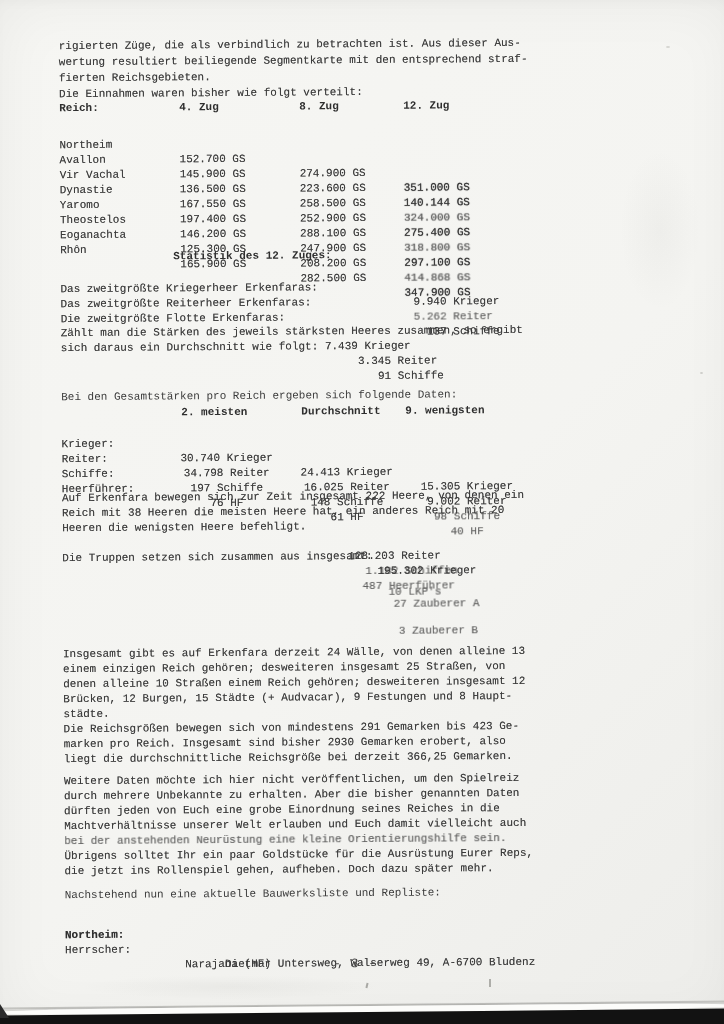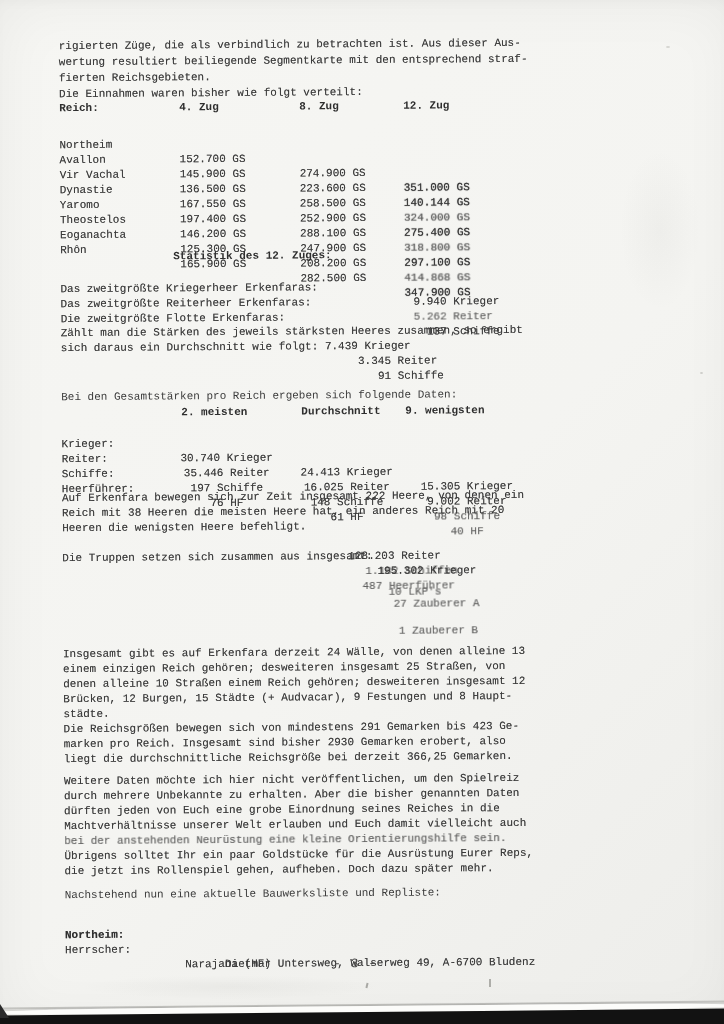--- a/index.html
+++ b/index.html
@@ -162,21 +162,21 @@
     </div>
     <div class="block lh15" style="top:420px">
       <div class="row">
         <span class="c0">Krieger:</span>
         <span class="gbox g1">30.740 Krieger</span>
         <span class="gbox g2">24.413 Krieger</span>
         <span class="gbox g3">15.305 Krieger</span>
       </div>
       <div class="row">
         <span class="c0">Reiter:</span>
-        <span class="gbox g1">35.446 Reiter</span>
+        <span class="gbox g1">34.798 Reiter</span>
         <span class="gbox g2">16.025 Reiter</span>
         <span class="gbox g3">9.002 Reiter</span>
       </div>
       <div class="row">
         <span class="c0">Schiffe:</span>
         <span class="gbox g1">197 Schiffe</span>
         <span class="gbox g2">148 Schiffe</span>
         <span class="gbox g3 dim">98 Schiffe</span>
       </div>
       <div class="row">
@@ -195,21 +195,21 @@
         <span class="c0">Die Truppen setzen sich zusammen aus insgesamt:</span>
         <span class="t-val">195.302 Krieger</span>
       </div>
     </div>
     <div class="block" style="top:549px; height:95px">
       <div class="t-line" style="top:0; left:286px">128.203 Reiter</div>
       <div class="t-line dim" style="top:15px; left:303px">1.182 Schiffen</div>
       <div class="t-line dim" style="top:30px; left:300px">487 Heerführer</div>
       <div class="t-line dim" style="top:36px; left:326px">10 LKP's</div>
       <div class="t-line dim" style="top:48px; left:331px">27 Zauberer A</div>
-      <div class="t-line dim" style="top:75px; left:336px">1 Zauberer B</div>
+      <div class="t-line dim" style="top:75px; left:336px">3 Zauberer B</div>
     </div>
 
     <div class="block lh15" style="top:645px">
       <div class="line">Insgesamt gibt es auf Erkenfara derzeit 24 Wälle, von denen alleine 13</div>
       <div class="line">einem einzigen Reich gehören; desweiteren insgesamt 25 Straßen, von</div>
       <div class="line">denen alleine 10 Straßen einem Reich gehören; desweiteren insgesamt 12</div>
       <div class="line">Brücken, 12 Burgen, 15 Städte (+ Audvacar), 9 Festungen und 8 Haupt-</div>
       <div class="line">städte.</div>
       <div class="line">Die Reichsgrößen bewegen sich von mindestens 291 Gemarken bis 423 Ge-</div>
       <div class="line">marken pro Reich. Insgesamt sind bisher 2930 Gemarken erobert, also</div>

